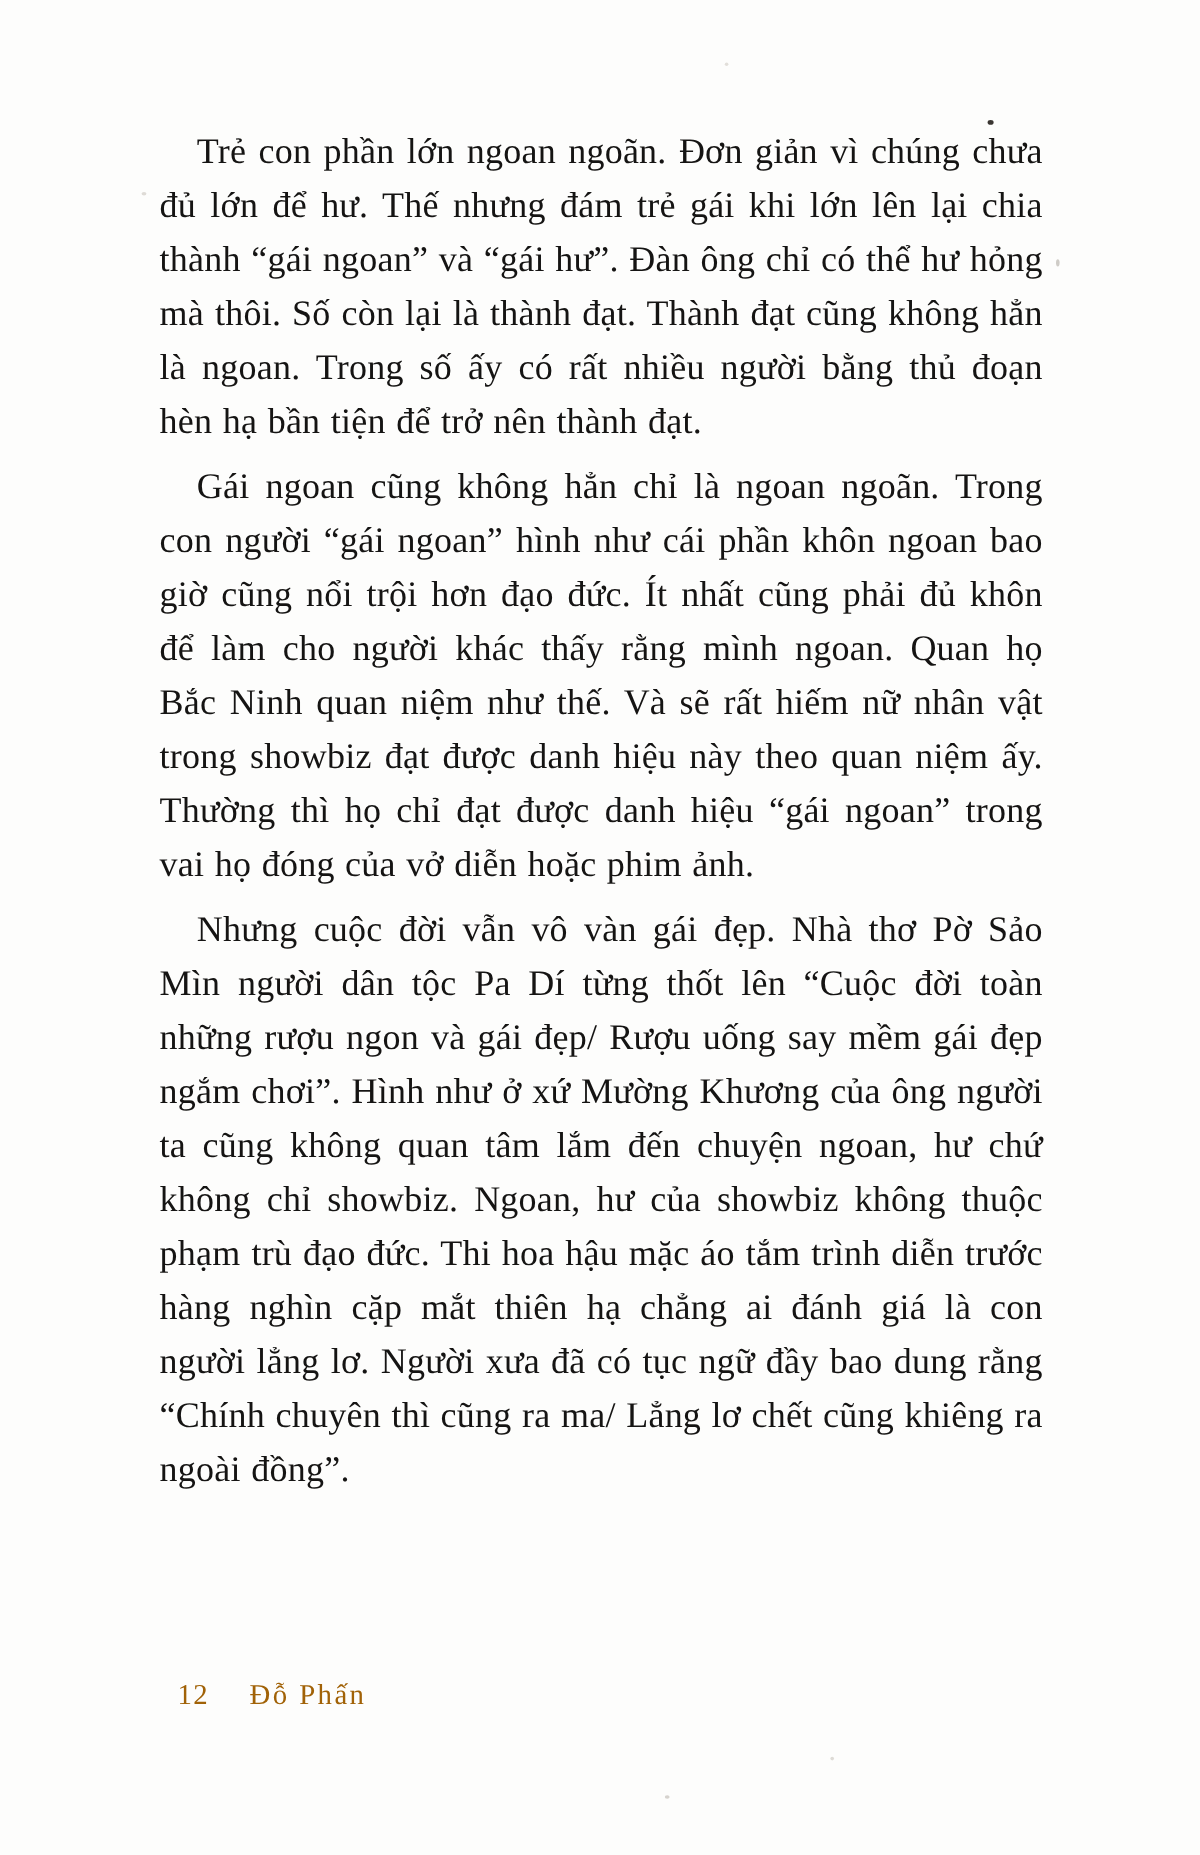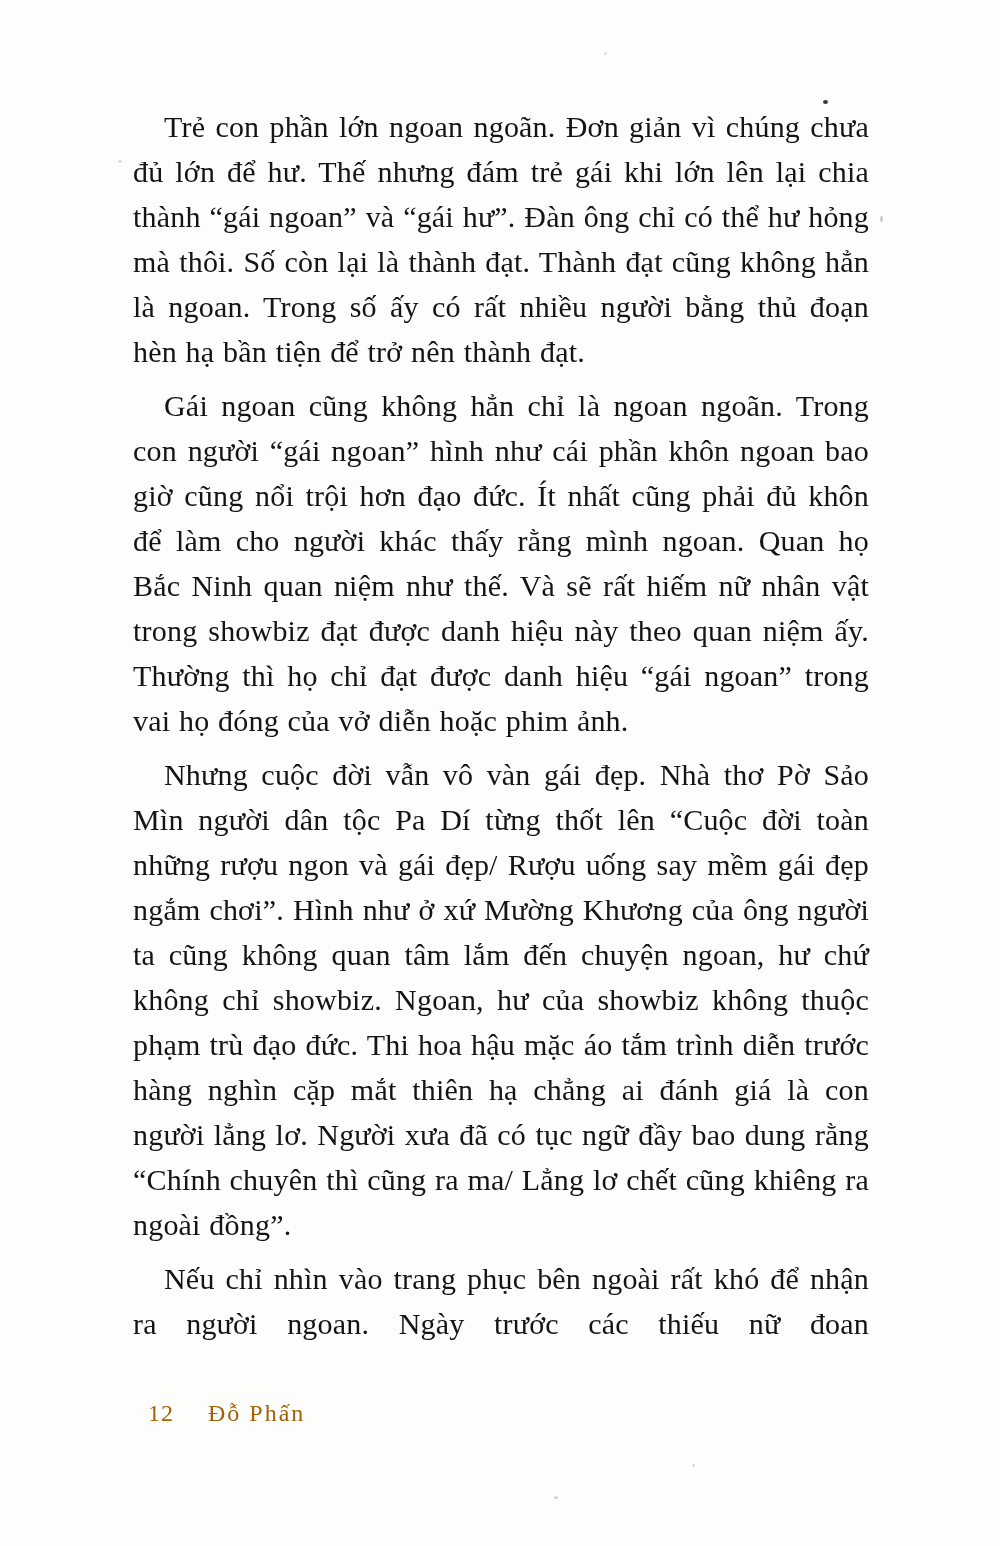--- a/index.html
+++ b/index.html
@@ -64,21 +64,20 @@
 </style>
 </head>
 <body>
 
 <div class="page">
 
   <div class="text-block">
     <p>Trẻ con phần lớn ngoan ngoãn. Đơn giản vì chúng chưa đủ lớn để hư. Thế nhưng đám trẻ gái khi lớn lên lại chia thành “gái ngoan” và “gái hư”. Đàn ông chỉ có thể hư hỏng mà thôi. Số còn lại là thành đạt. Thành đạt cũng không hẳn là ngoan. Trong số ấy có rất nhiều người bằng thủ đoạn hèn hạ bần tiện để trở nên thành đạt.</p>
     <p>Gái ngoan cũng không hẳn chỉ là ngoan ngoãn. Trong con người “gái ngoan” hình như cái phần khôn ngoan bao giờ cũng nổi trội hơn đạo đức. Ít nhất cũng phải đủ khôn để làm cho người khác thấy rằng mình ngoan. Quan họ Bắc Ninh quan niệm như thế. Và sẽ rất hiếm nữ nhân vật trong showbiz đạt được danh hiệu này theo quan niệm ấy. Thường thì họ chỉ đạt được danh hiệu “gái ngoan” trong vai họ đóng của vở diễn hoặc phim ảnh.</p>
     <p>Nhưng cuộc đời vẫn vô vàn gái đẹp. Nhà thơ Pờ Sảo Mìn người dân tộc Pa Dí từng thốt lên “Cuộc đời toàn những rượu ngon và gái đẹp/ Rượu uống say mềm gái đẹp ngắm chơi”. Hình như ở xứ Mường Khương của ông người ta cũng không quan tâm lắm đến chuyện ngoan, hư chứ không chỉ showbiz. Ngoan, hư của showbiz không thuộc phạm trù đạo đức. Thi hoa hậu mặc áo tắm trình diễn trước hàng nghìn cặp mắt thiên hạ chẳng ai đánh giá là con người lẳng lơ. Người xưa đã có tục ngữ đầy bao dung rằng “Chính chuyên thì cũng ra ma/ Lẳng lơ chết cũng khiêng ra ngoài đồng”.</p>
-    <p class="continued">Nếu chỉ nhìn vào trang phục bên ngoài rất khó để nhận ra người ngoan. Ngày trước các thiếu nữ đoan</p>
   </div>
 
   <div class="footer">
     <span class="page-number">12</span><span>Đỗ Phấn</span>
   </div>
 
   <div class="speck s1"></div>
   <div class="speck s2"></div>
   <div class="speck s3"></div>
   <div class="speck s4"></div>

